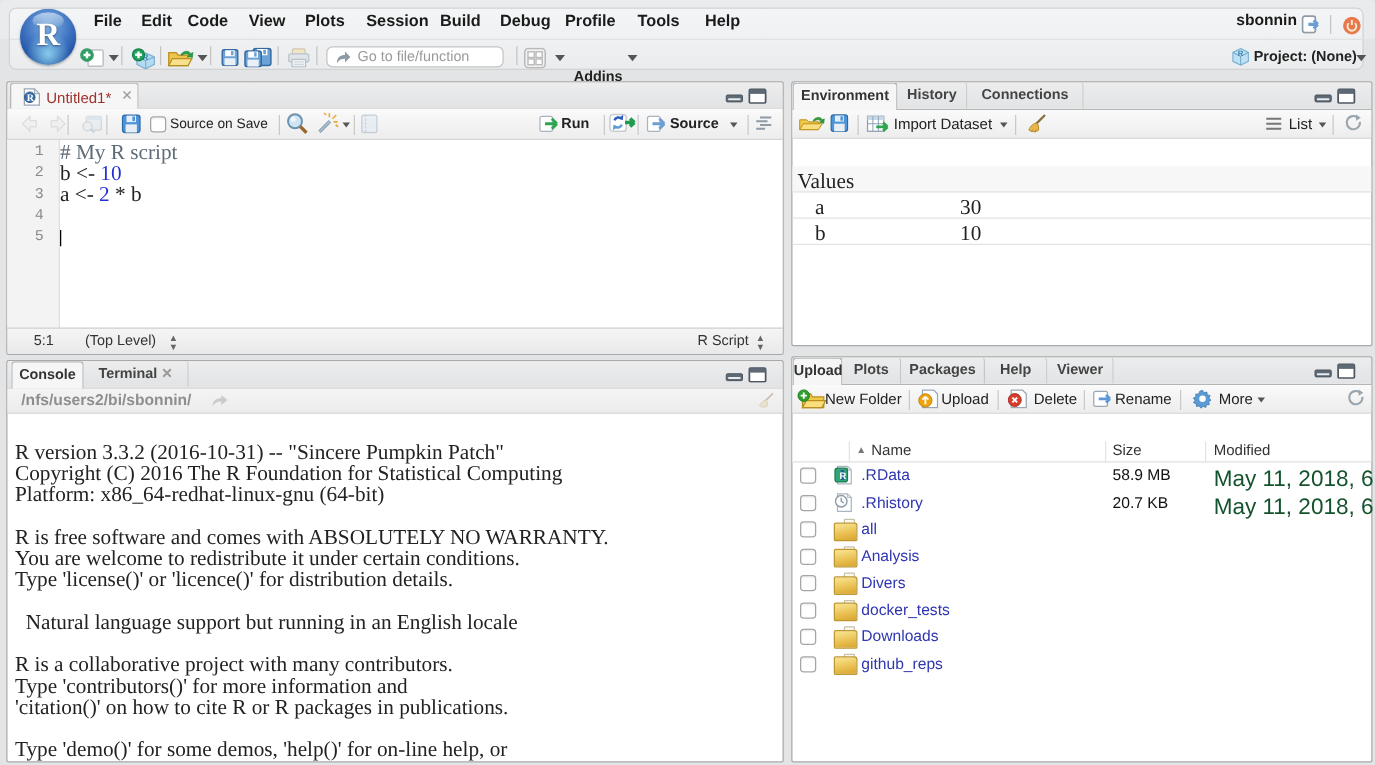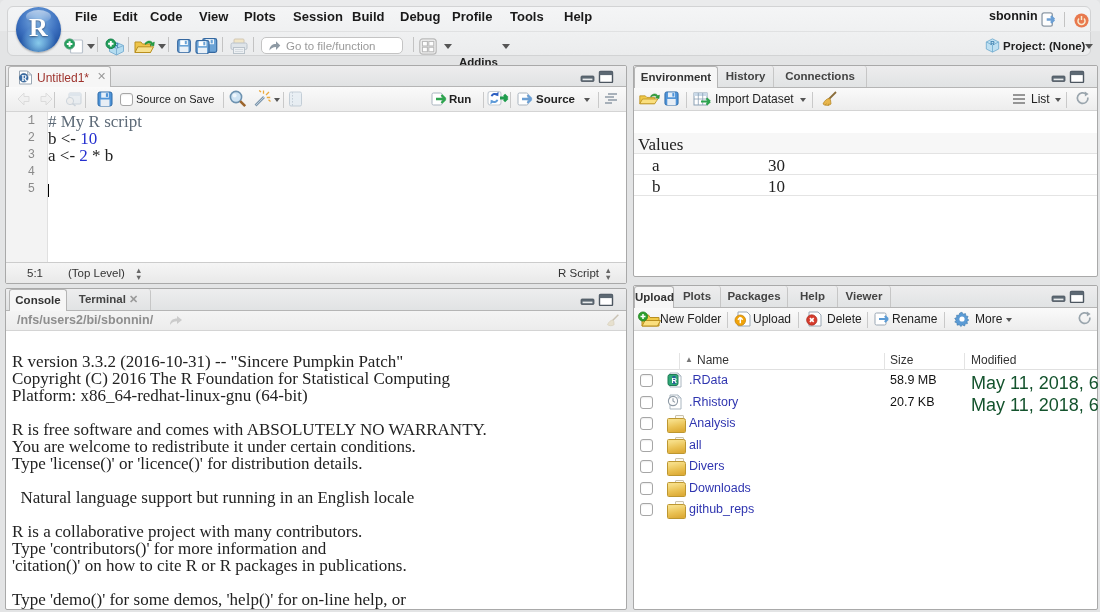--- a/index.html
+++ b/index.html
@@ -516,35 +516,40 @@
             <path d="M6 4.2V7l2 1.4" fill="none" stroke="#8e9aa5" stroke-width="1.1"></path>
           </svg>
         </span>
         <span class="fnm">.Rhistory</span>
         <span class="fsz">20.7 KB</span>
         <span class="fmd">May 11, 2018, 6:24 PM</span>
       </div>
     <div class="frow">
         <span class="chk"></span>
         <span class="fic fold"></span>
+        <span class="fnm">all</span>
+      </div>
+    <div class="frow">
+        <span class="chk"></span>
+        <span class="fic fold"></span>
         <span class="fnm">Analysis</span>
-      </div>
-    <div class="frow">
-        <span class="chk"></span>
-        <span class="fic fold"></span>
-        <span class="fnm">all</span>
       </div>
     <div class="frow">
         <span class="chk"></span>
         <span class="fic fold"></span>
         <span class="fnm">Divers</span>
       </div>
     <div class="frow">
         <span class="chk"></span>
         <span class="fic fold"></span>
+        <span class="fnm">docker_tests</span>
+      </div>
+    <div class="frow">
+        <span class="chk"></span>
+        <span class="fic fold"></span>
         <span class="fnm">Downloads</span>
       </div>
     <div class="frow">
         <span class="chk"></span>
         <span class="fic fold"></span>
         <span class="fnm">github_reps</span>
       </div>
   </div>
 </div>
 

